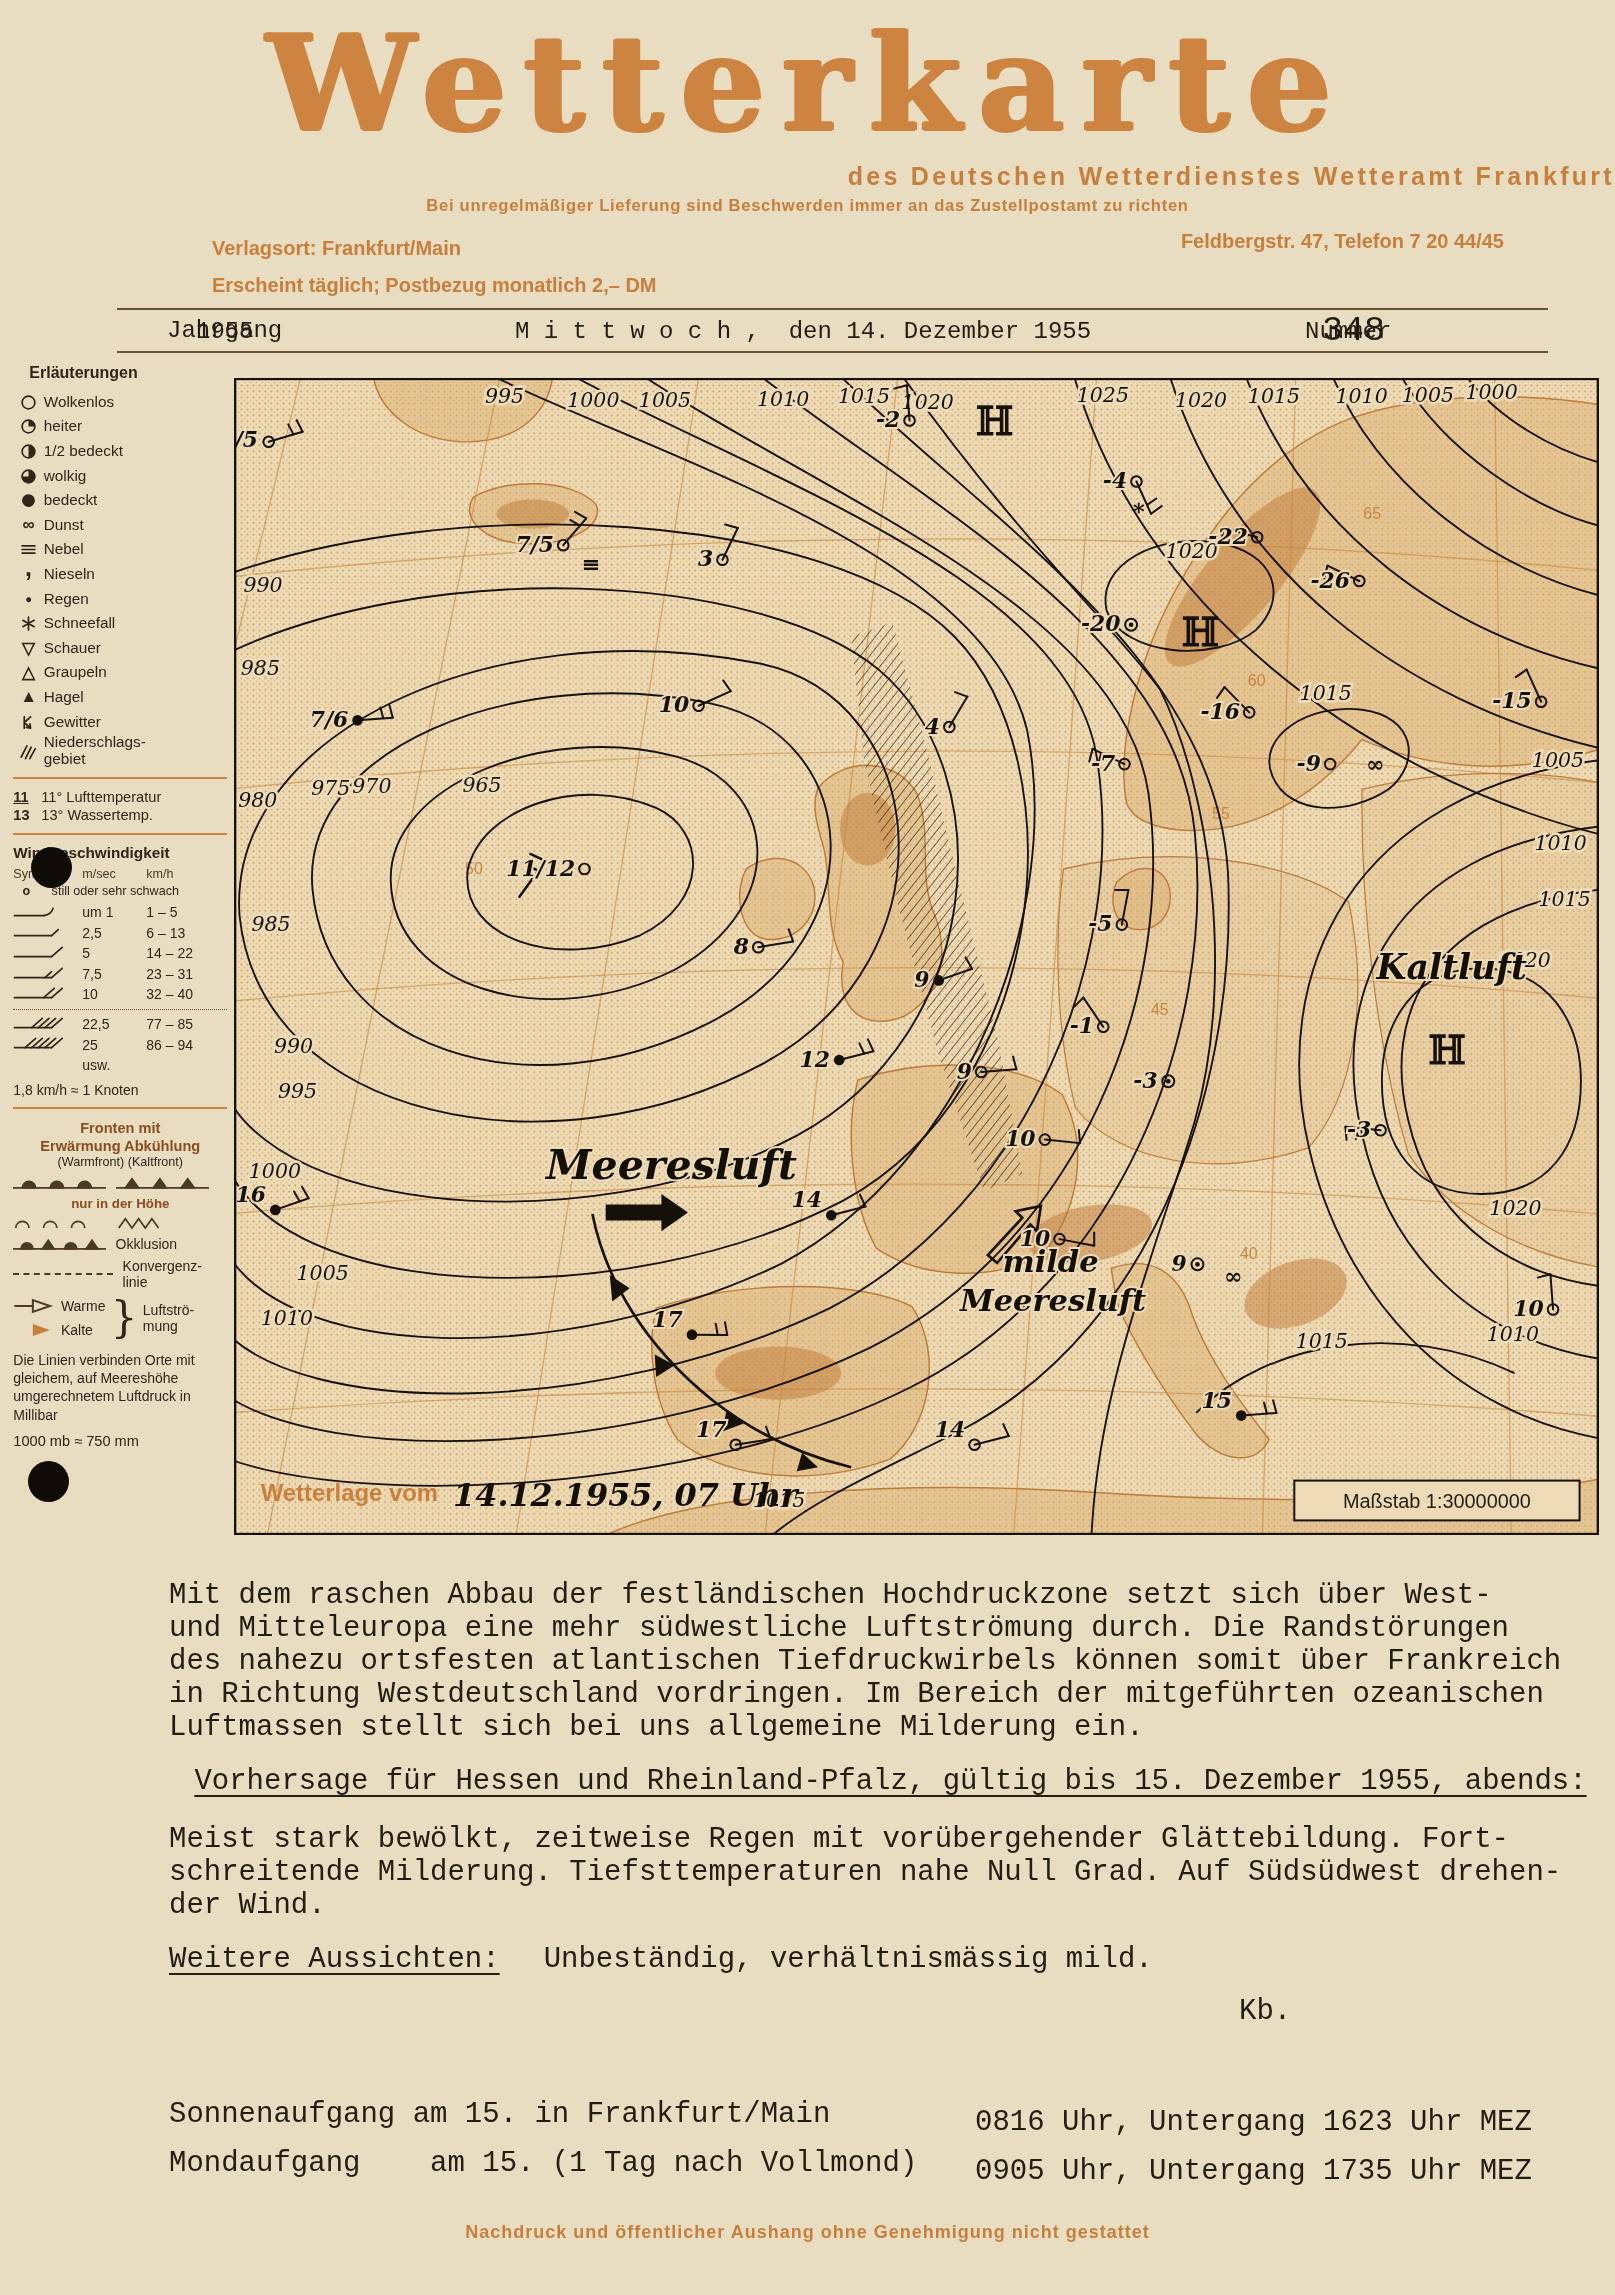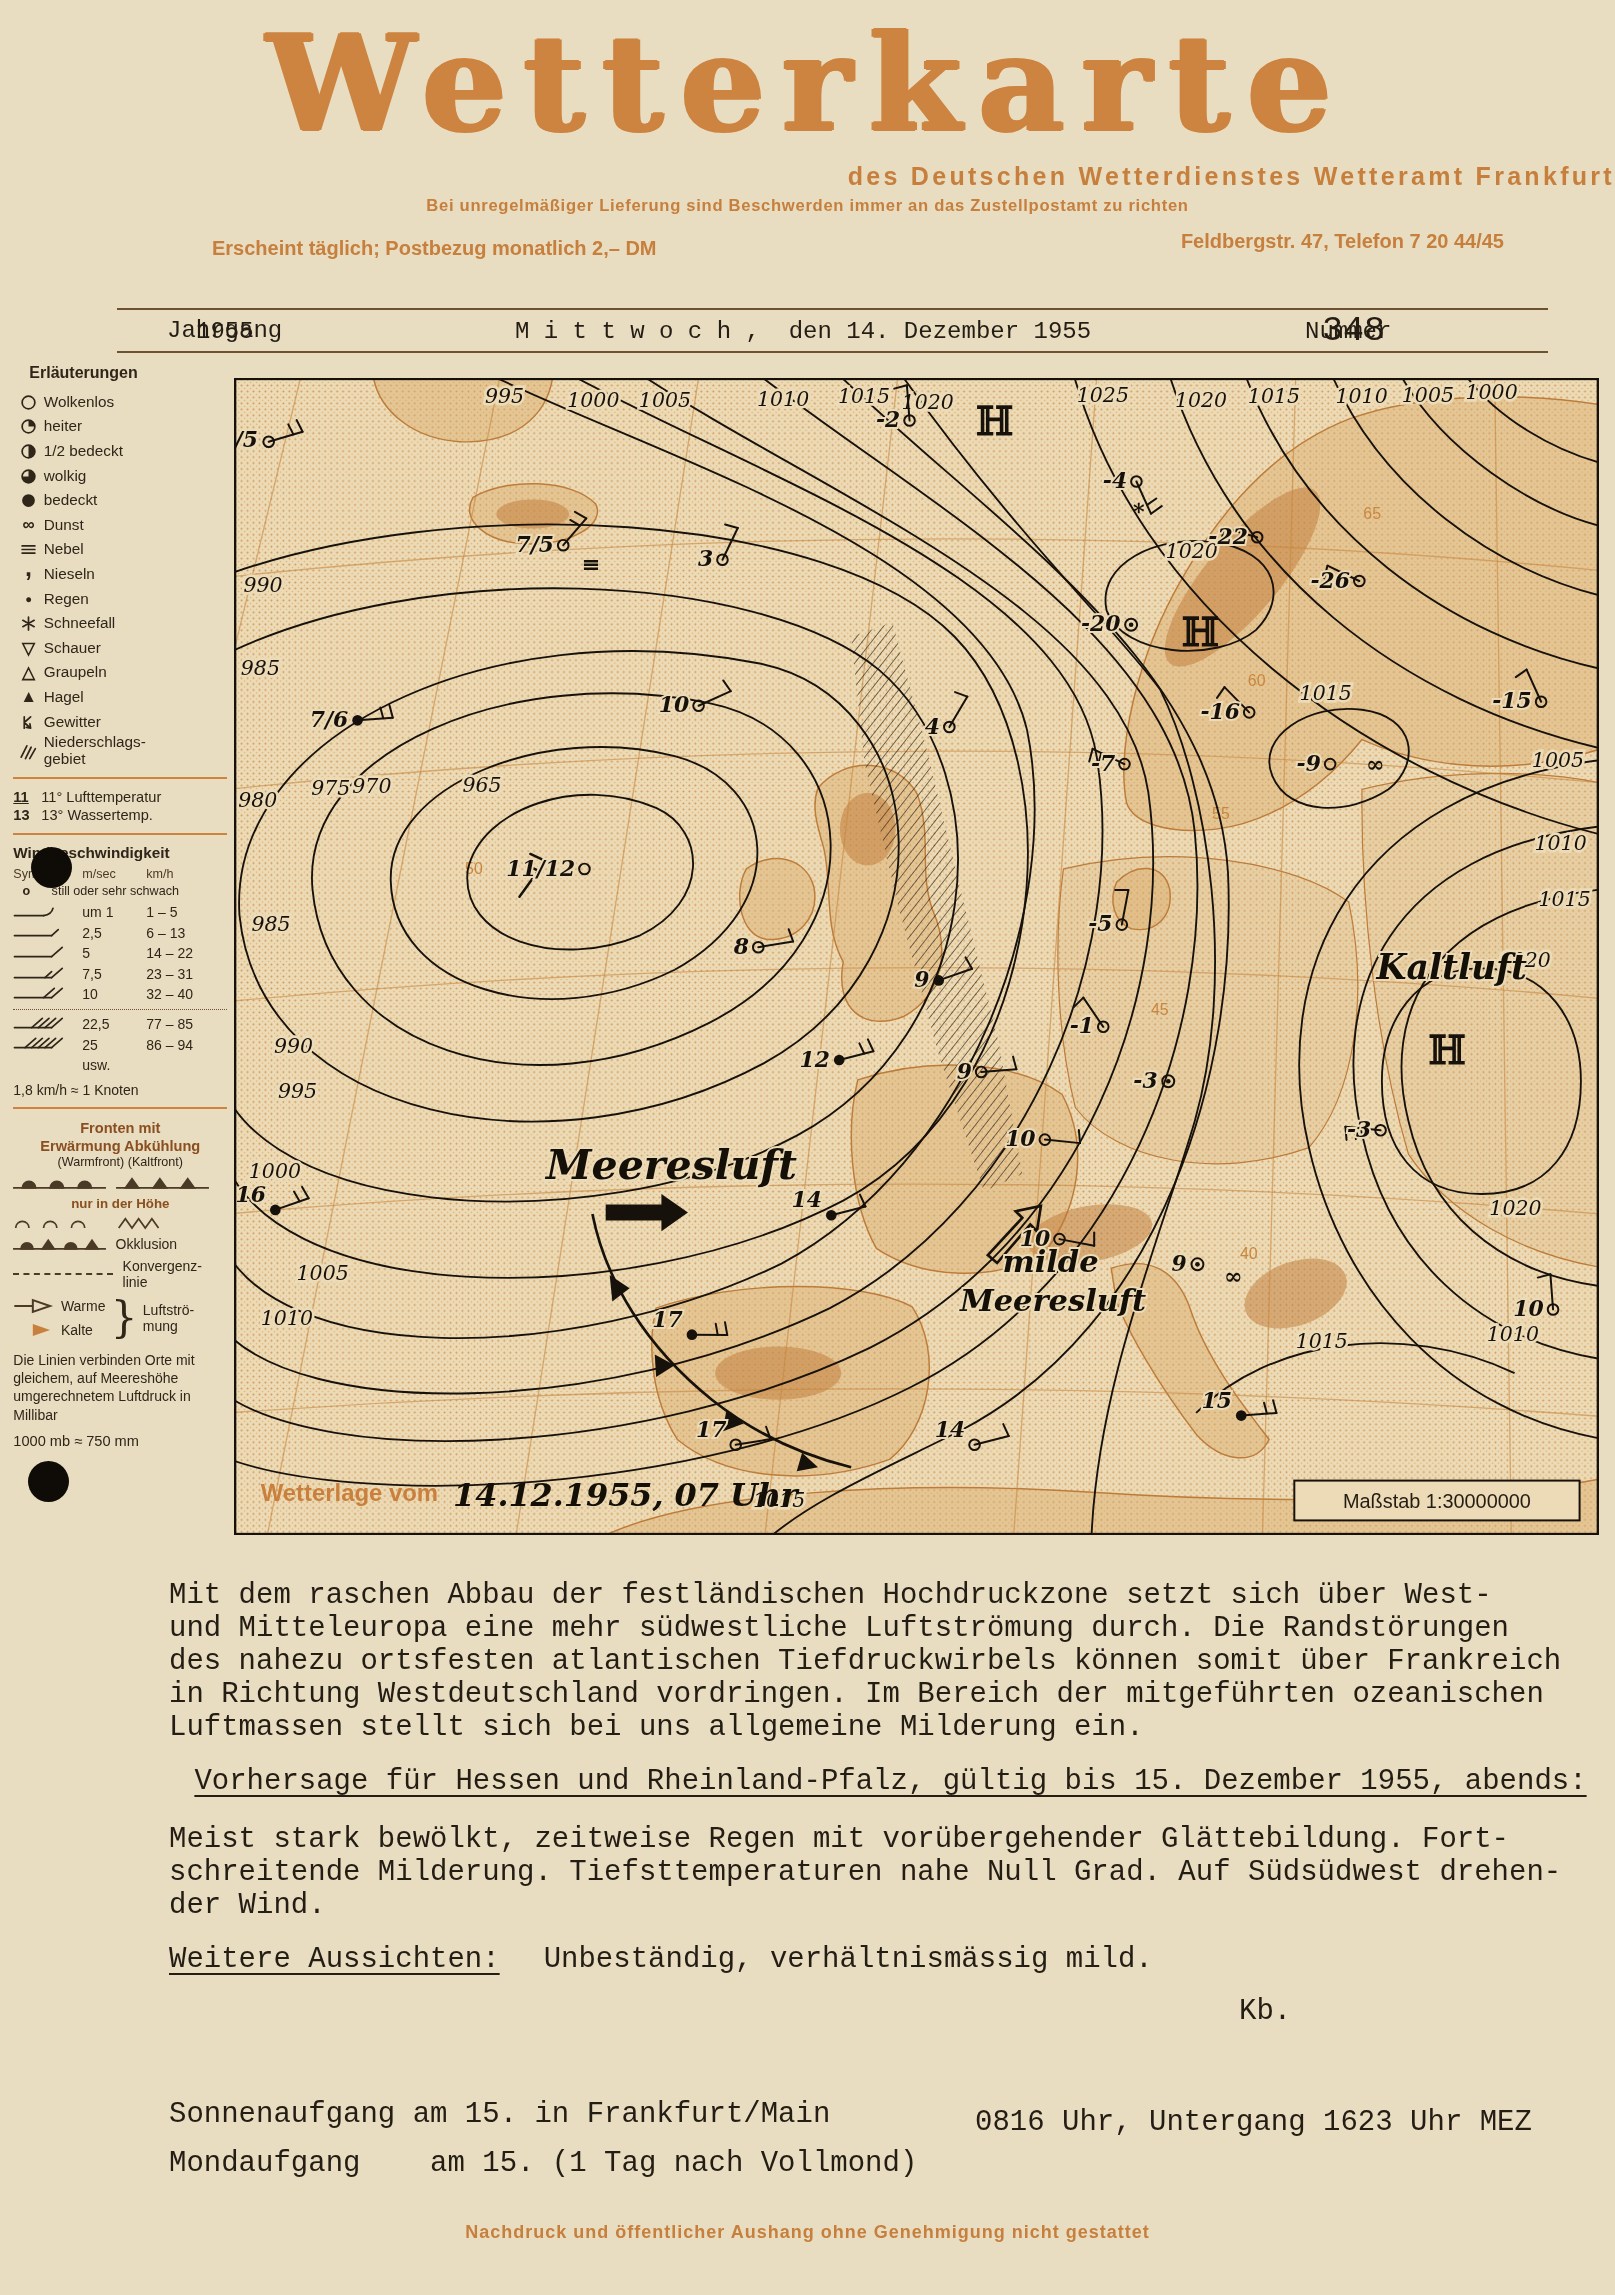--- a/index.html
+++ b/index.html
@@ -121,20 +121,21 @@
 
 <div class="page">
 
   <div class="hole hole1"></div>
   <div class="hole hole2"></div>
 
   <h1 class="title">Wetterkarte</h1>
   <div class="subtitle">des Deutschen Wetterdienstes Wetteramt Frankfurt</div>
   <div class="complaint">Bei unregelmäßiger Lieferung sind Beschwerden immer an das Zustellpostamt zu richten</div>
   <div class="pub">
+    <div>Verlagsort: Frankfurt/Main</div>
     <div>Erscheint täglich; Postbezug monatlich 2,– DM</div>
   </div>
   <div class="addr">Feldbergstr. 47,  Telefon 7 20 44/45</div>
 
   <div class="datebar">
     <span class="db-jahr"><span>Jahrgang</span><span class="db-val">1955</span></span>
     <span class="db-date">M i t t w o c h ,  den 14. Dezember 1955</span>
     <span class="db-num"><span>Nummer</span><span class="db-numval">348</span></span>
   </div>
 
@@ -773,19 +774,20 @@
     <div class="kb">Kb.</div>
   </section>
 
   <section class="almanac">
     <div class="alm-row">
       <span class="alm-l">Sonnenaufgang am 15. in Frankfurt/Main</span>
       <span class="alm-v">0816 Uhr, Untergang 1623 Uhr MEZ</span>
     </div>
     <div class="alm-row">
       <span class="alm-l">Mondaufgang    am 15. (1 Tag nach Vollmond)</span>
+      <span class="alm-v">0905 Uhr, Untergang 1735 Uhr MEZ</span>
     </div>
   </section>
 
   <div class="footnote">Nachdruck und öffentlicher Aushang ohne Genehmigung nicht gestattet</div>
 
 </div>
 
 
 </body></html>

